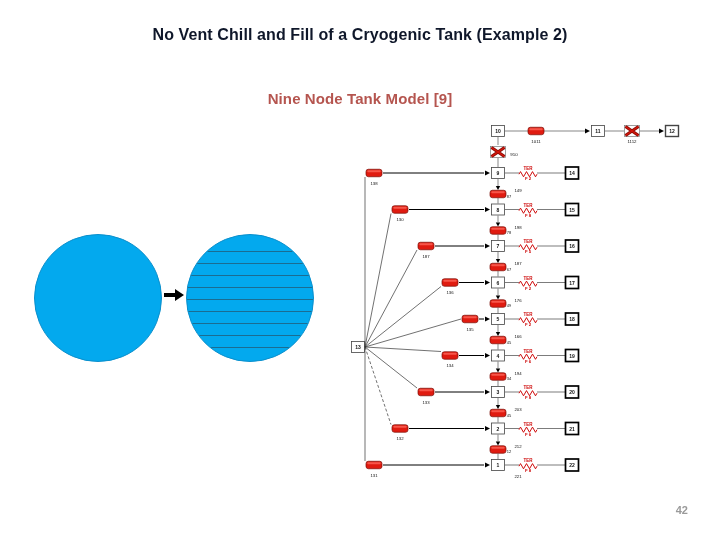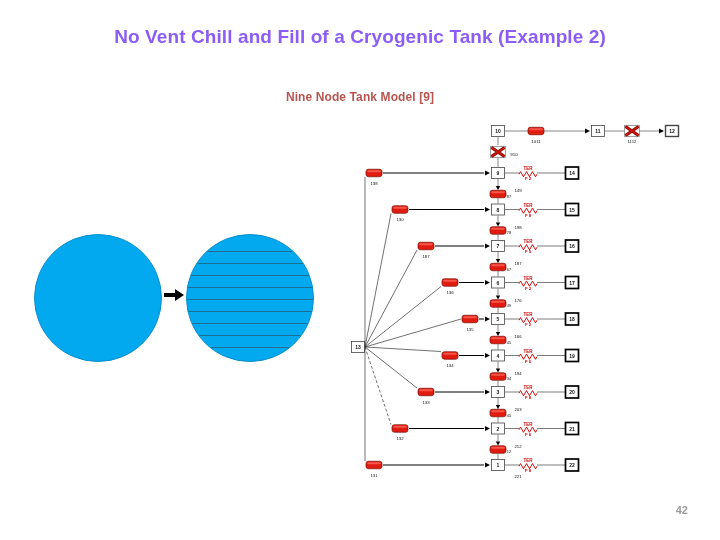--- a/index.html
+++ b/index.html
@@ -6,26 +6,26 @@
   body{
     width:720px;height:540px;background:#ffffff;
     font-family:"Liberation Sans",sans-serif;
     overflow:hidden;position:relative;
   }
   #slide{position:absolute;inset:0;background:#fff;}
 
   
   .title{
     position:absolute;left:0;top:26px;width:720px;text-align:center;
-    font-size:19px;font-weight:bold;color:#8b5cf6;letter-spacing:0.1px;
+    font-size:16px;font-weight:bold;color:#0f172a;letter-spacing:0.1px;
     white-space:nowrap;
   }
   .subtitle{
     position:absolute;left:0;top:90px;width:720px;text-align:center;
-    font-size:12px;font-weight:bold;color:#b5554f;letter-spacing:0.1px;
+    font-size:15px;font-weight:bold;color:#b5554f;letter-spacing:0.1px;
     white-space:nowrap;
   }
   .pagenum{
     position:absolute;right:32px;bottom:24px;
     font-size:11px;color:#9a9a9a;font-weight:bold;
   }
 
   
   .illus{position:absolute;left:18px;top:232px;width:320px;height:130px;}
   .circle{

